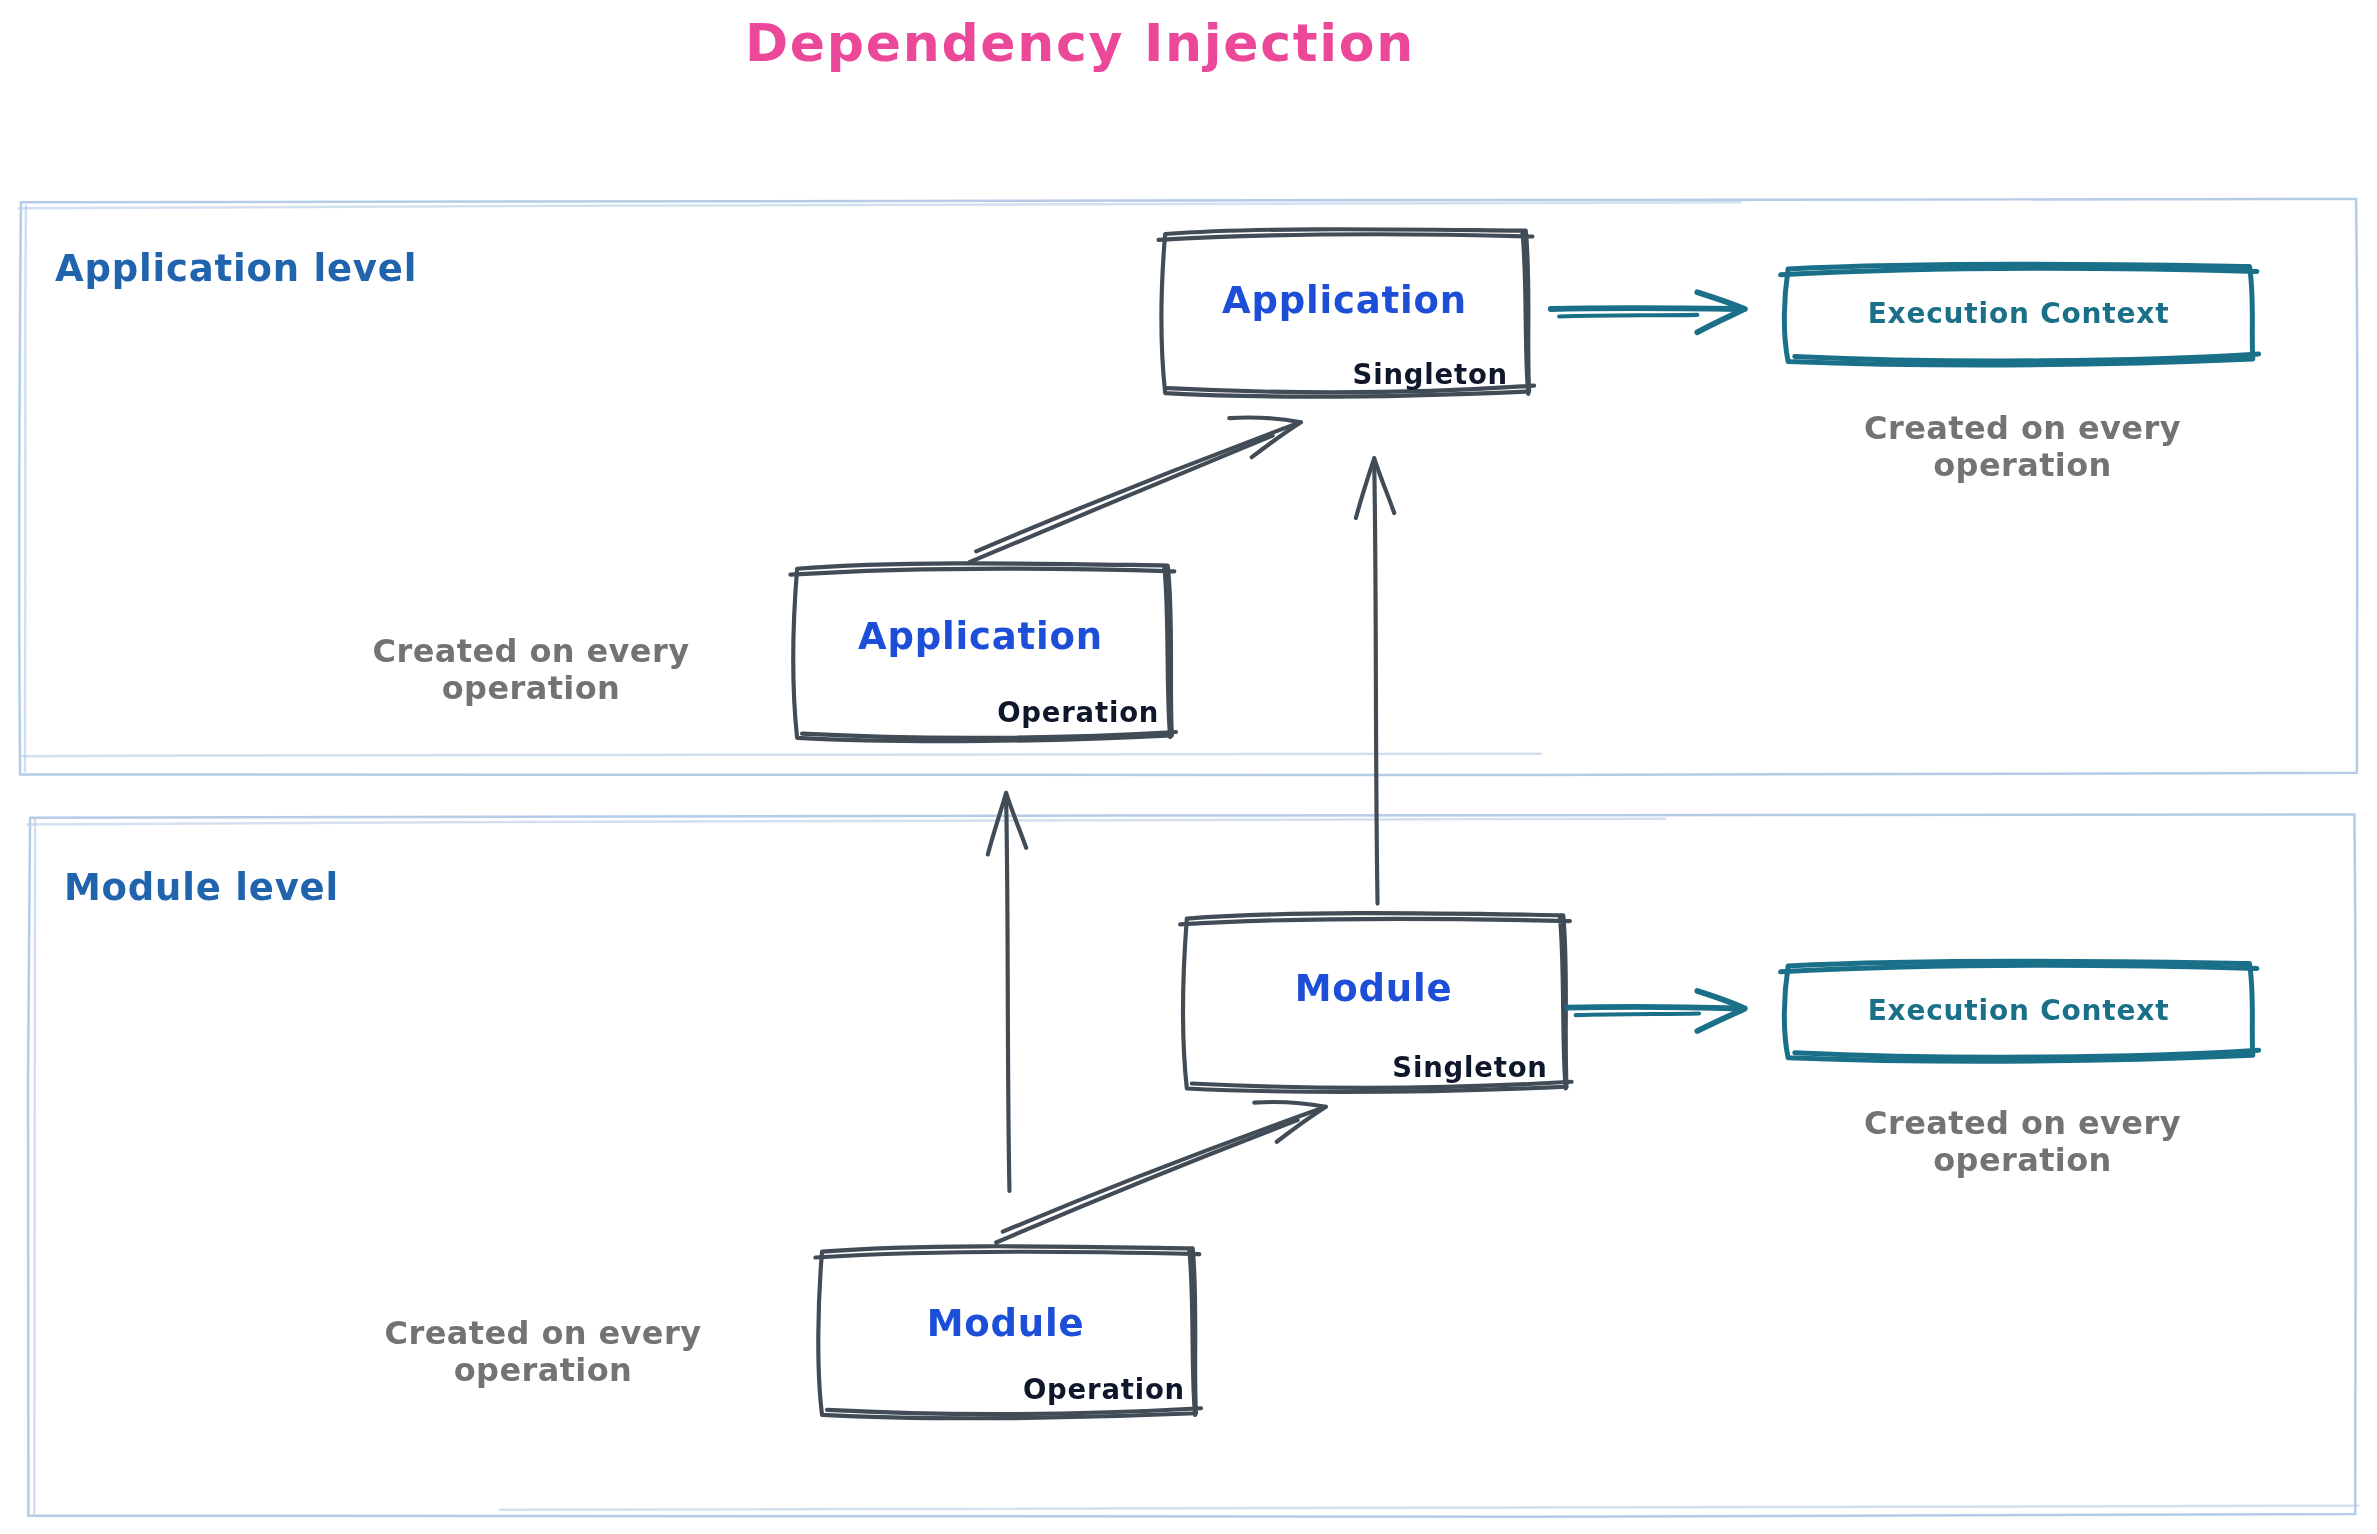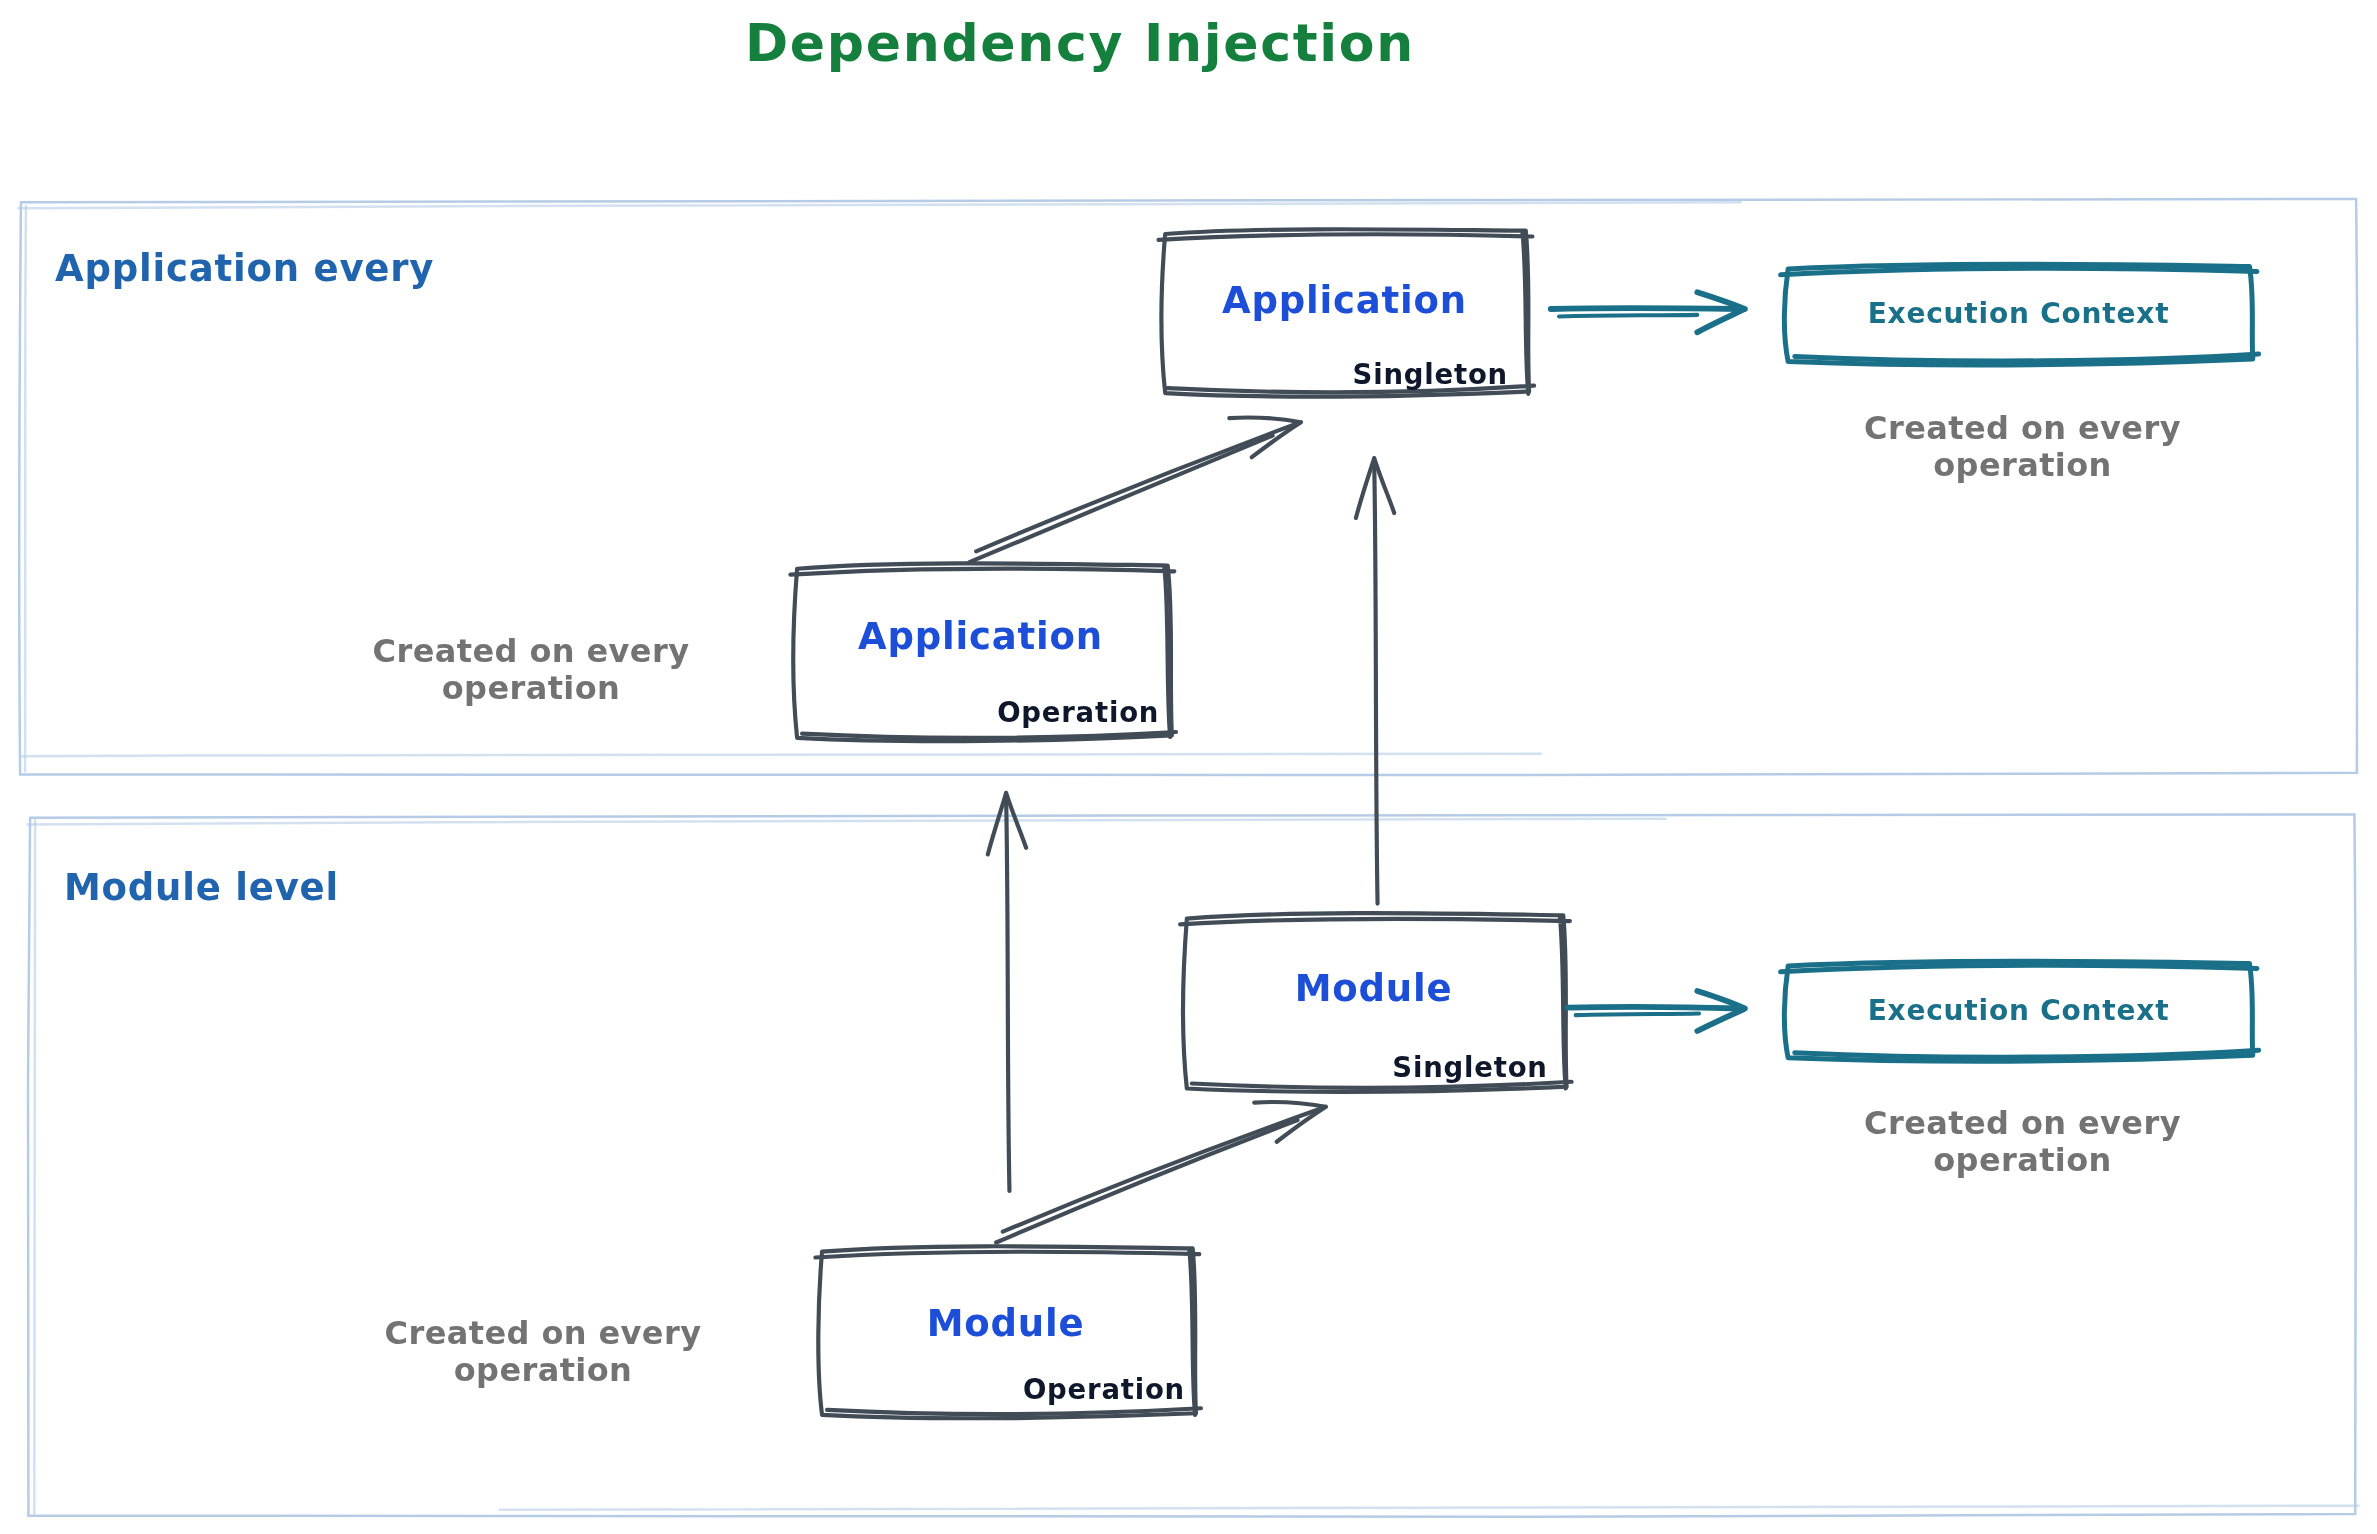--- a/index.html
+++ b/index.html
@@ -26,21 +26,21 @@
     height: 1534px;
   }
   .abs { position: absolute; }
 
   .title {
     left: 580px; top: 8.3px; width: 1000px;
     text-align: center;
     font-size: 52px;
     font-weight: 700;
     letter-spacing: 1.7px;
-    color: #15803d;
+    color: #ec4899;
     line-height: 1.35;
   }
   .subtitle {
     left: 580px; top: 107px; width: 1000px;
     text-align: center;
     font-size: 28px;
     font-weight: 600;
     letter-spacing: 0.8px;
     color: #47525c;
   }
@@ -171,21 +171,21 @@
 
     <g stroke="#1b7089" stroke-width="7" fill="none" stroke-linecap="round" stroke-linejoin="round">
       <path d="M1882,1210 C1955,1208 2025,1209 2090,1211"></path>
       <path stroke-width="5" d="M1892,1219 C1950,1217 2000,1218 2040,1217"></path>
       <path d="M2038,1190 C2060,1197 2080,1204 2095,1211 M2095,1211 C2074,1221 2054,1230 2038,1238"></path>
     </g>
   </svg>
 
   <div class="abs title">Dependency Injection</div>
 
-  <div class="abs section-label app">Application every</div>
+  <div class="abs section-label app">Application level</div>
   <div class="abs section-label mod">Module level</div>
 
   <div class="abs node-box" style="left:1160px; top:227px; width:369px; height:168px;">
     <div class="main-label" style="padding-top:52px;">Application</div>
     <div class="scope-label" style="right:21px; bottom:5px;">Singleton</div>
   </div>
 
   <div class="abs node-box" style="left:791px; top:562px; width:379px; height:177px;">
     <div class="main-label" style="padding-top:53px;">Application</div>
     <div class="scope-label" style="right:10.8px; bottom:10.8px;">Operation</div>

